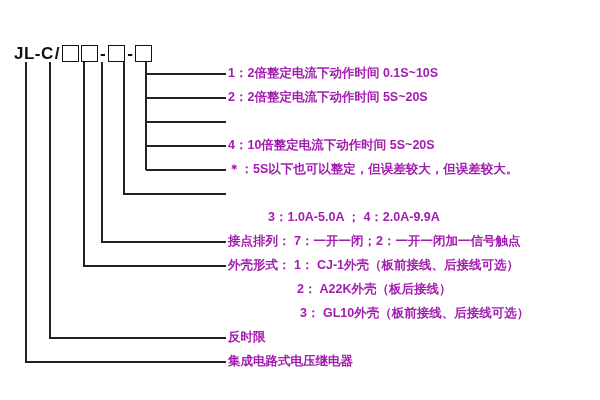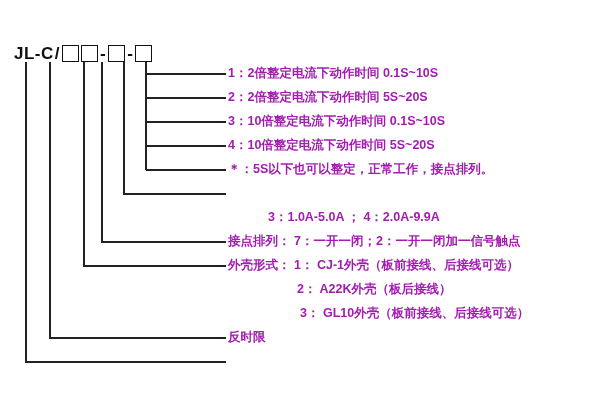--- a/index.html
+++ b/index.html
@@ -77,23 +77,23 @@
       <path d="M84,62 L84,266 L226,266"></path>
 
       <path d="M50,62 L50,338 L226,338"></path>
 
       <path d="M26,62 L26,362 L226,362"></path>
     </g>
   </svg>
 
   <div class="desc" style="left:228px;top:66px;">1：2倍整定电流下动作时间    0.1S~10S</div>
   <div class="desc" style="left:228px;top:90px;">2：2倍整定电流下动作时间    5S~20S</div>
-  <div class="desc" style="left:228px;top:114px;">3：10倍整定电流下动作时间   0.1S~10S</div>
   <div class="desc" style="left:228px;top:138px;">4：10倍整定电流下动作时间   5S~20S</div>
-  <div class="desc" style="left:228px;top:162px;">＊：5S以下也可以整定，正常工作，接点排列。</div>
+  <div class="desc" style="left:228px;top:162px;">＊：5S以下也可以整定，但误差较大，但误差较大。</div>
   <div class="desc" style="left:268px;top:210px;">3：1.0A-5.0A ；  4：2.0A-9.9A</div>
   <div class="desc" style="left:228px;top:234px;">接点排列：  7：一开一闭；2：一开一闭加一信号触点</div>
   <div class="desc" style="left:228px;top:258px;">外壳形式：  1： CJ-1外壳（板前接线、后接线可选）</div>
   <div class="desc" style="left:297px;top:282px;">2： A22K外壳（板后接线）</div>
   <div class="desc" style="left:300px;top:306px;">3： GL10外壳（板前接线、后接线可选）</div>
   <div class="desc" style="left:228px;top:330px;">反时限</div>
+  <div class="desc" style="left:228px;top:354px;">集成电路式电压继电器</div>
 
 </div>
 
 </body></html>

